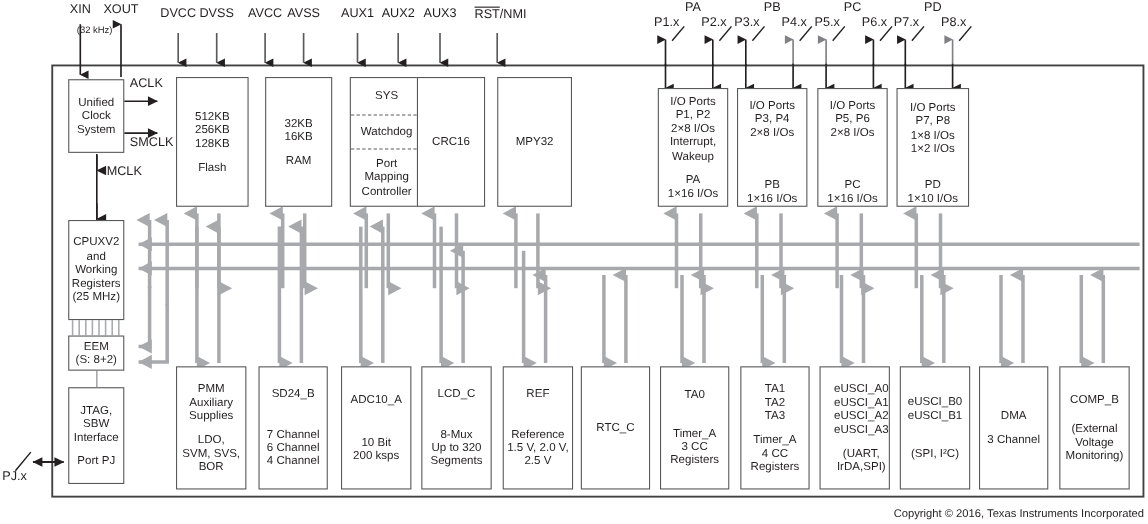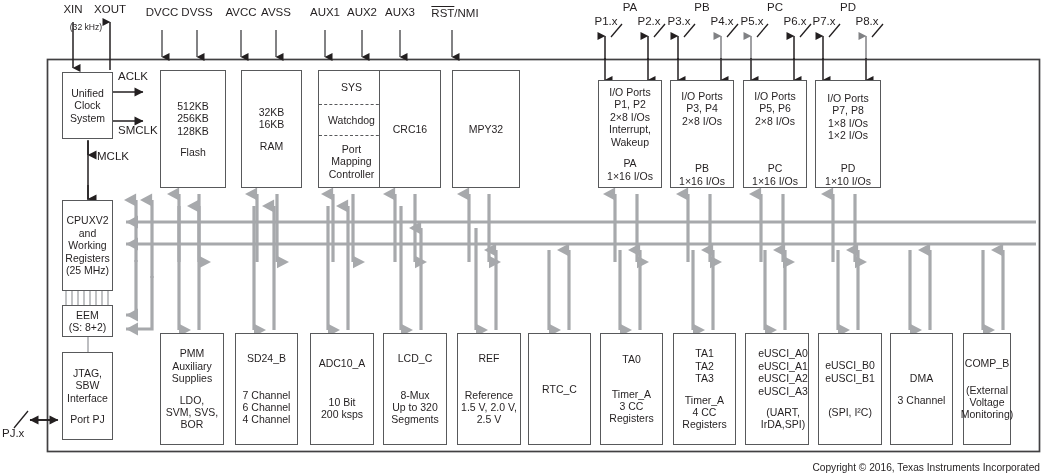--- a/index.html
+++ b/index.html
@@ -430,21 +430,21 @@
     <div style="height:22px;"></div>
     <div class="ln">(SPI, I²C)</div>
   </div>
 
   <div class="blk" style="left:890px;top:333px;width:63px;height:112px;">
     <div class="ln">DMA</div>
     <div style="height:9px;"></div>
     <div class="ln">3 Channel</div>
   </div>
 
-  <div class="blk" style="left:963px;top:333px;width:48px;height:112px;">
+  <div class="blk" style="left:963px;top:333px;width:64px;height:112px;">
     <div class="ln">COMP_B</div>
     <div style="height:14px;"></div>
     <div class="ln">(External</div>
     <div class="ln">Voltage</div>
     <div class="ln">Monitoring)</div>
   </div>
 
   <div class="copy" style="right:4px;bottom:3px;">Copyright © 2016, Texas Instruments Incorporated</div>
 
 </div>

